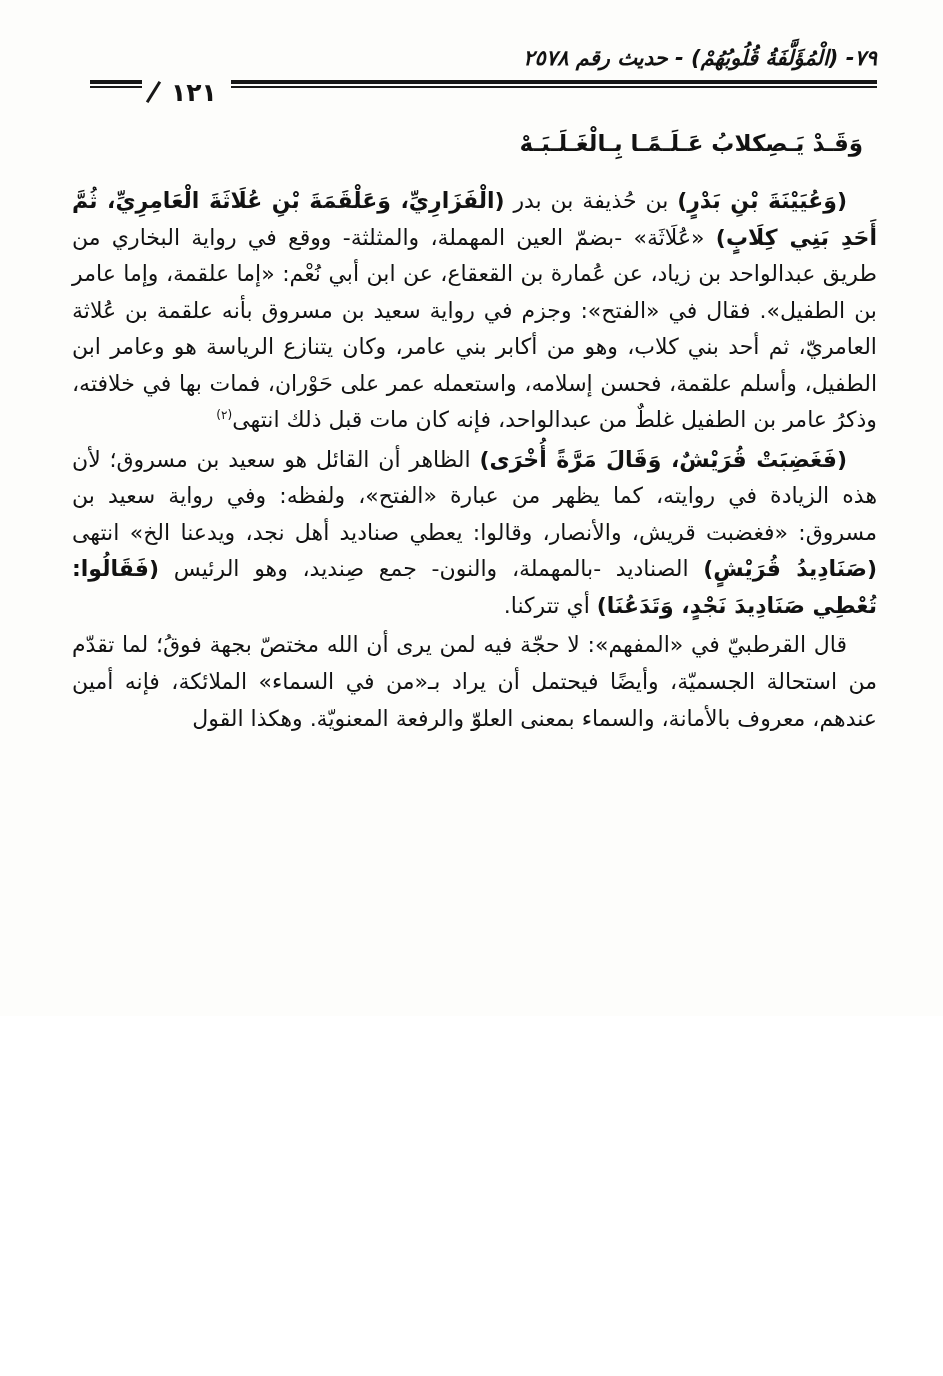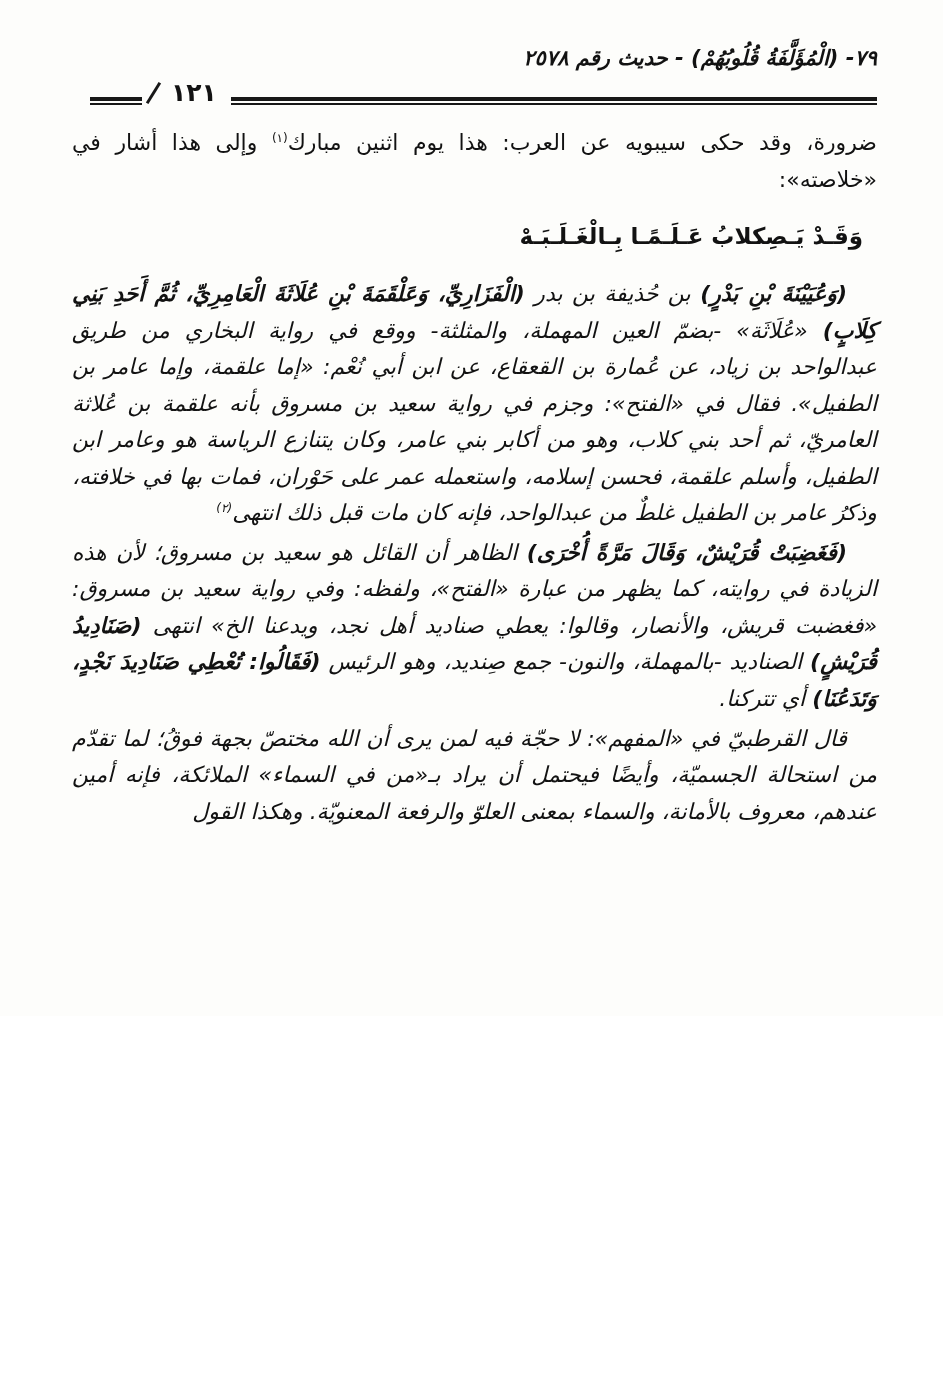--- a/index.html
+++ b/index.html
@@ -21,23 +21,23 @@
   }
   .header-title {
     font-size:21px;
     font-weight:bold;
     font-style:italic;
     letter-spacing:0.5px;
   }
   .rule-row {
     direction:ltr;
     display:flex;
-    align-items:flex-end;
+    align-items:flex-start;
     gap:8px;
-    margin:6px 0 20px 0;
+    margin:6px 0 6px 0;
     padding-left:18px;
   }
   .dbl-rule {
     height:8px;
     border-top:4px solid #181818;
     border-bottom:2px solid #181818;
   }
   .dbl-rule.short { width:52px; }
   .dbl-rule.long  { flex:1; }
   .slash {
@@ -52,21 +52,21 @@
     padding:0 6px;
     line-height:1;
   }
   .body-blocks { }
   .para {
     font-size:22px;
     line-height:1.66;
     text-align:justify;
     margin-bottom:3px;
   }
-  .para.indent { text-indent:30px;font-style:italic; }
+  .para.indent { text-indent:30px; }
   .para .bold { font-weight:bold; }
   .para sup { font-size:12px; line-height:0; }
   .verse {
     font-weight:bold;
     font-size:23px;
     margin:14px 14px 16px 10px;
   }
   .verse-line {
     display:flex;
     justify-content:space-between;
@@ -102,21 +102,20 @@
   </div>
 
   <div class="rule-row">
     <div class="dbl-rule short"></div>
     <div class="slash"></div>
     <span class="page-num">١٢١</span>
     <div class="dbl-rule long"></div>
   </div>
 
   <div class="body-blocks" id="body-blocks">
-      <p class="para"><span>ضرورة، وقد حكى سيبويه عن العرب: هذا يوم اثنين مبارك</span><sup>(١)</sup><span> وإلى هذا أشار في «خلاصته»:</span></p>
       <div class="verse">
         <div class="verse-line">
           <span>وَقَـدْ يَـصِكلابُ عَـلَـمًـا بِـالْغَـلَـبَـهْ</span>
         </div>
         <div class="verse-line">
         </div>
       </div>
       <p class="para indent"><span class="bold">(وَعُيَيْنَةَ بْنِ بَدْرٍ)</span><span> بن حُذيفة بن بدر </span><span class="bold">(الْفَزَارِيِّ، وَعَلْقَمَةَ بْنِ عُلَاثَةَ الْعَامِرِيِّ، ثُمَّ أَحَدِ بَنِي كِلَابٍ)</span><span> «عُلَاثَة» -بضمّ العين المهملة، والمثلثة- ووقع في رواية البخاري من طريق عبدالواحد بن زياد، عن عُمارة بن القعقاع، عن ابن أبي نُعْم: «إما علقمة، وإما عامر بن الطفيل». فقال في «الفتح»: وجزم في رواية سعيد بن مسروق بأنه علقمة بن عُلاثة العامريّ، ثم أحد بني كلاب، وهو من أكابر بني عامر، وكان يتنازع الرياسة هو وعامر ابن الطفيل، وأسلم علقمة، فحسن إسلامه، واستعمله عمر على حَوْران، فمات بها في خلافته، وذكرُ عامر بن الطفيل غلطٌ من عبدالواحد، فإنه كان مات قبل ذلك انتهى</span><sup>(٢)</sup></p>
       <p class="para indent"><span class="bold">(فَغَضِبَتْ قُرَيْشٌ، وَقَالَ مَرَّةً أُخْرَى)</span><span> الظاهر أن القائل هو سعيد بن مسروق؛ لأن هذه الزيادة في روايته، كما يظهر من عبارة «الفتح»، ولفظه: وفي رواية سعيد بن مسروق: «فغضبت قريش، والأنصار، وقالوا: يعطي صناديد أهل نجد، ويدعنا الخ» انتهى </span><span class="bold">(صَنَادِيدُ قُرَيْشٍ)</span><span> الصناديد -بالمهملة، والنون- جمع صِنديد، وهو الرئيس </span><span class="bold">(فَقَالُوا: تُعْطِي صَنَادِيدَ نَجْدٍ، وَتَدَعُنَا)</span><span> أي تتركنا.</span></p>
       <p class="para indent"><span>قال القرطبيّ في «المفهم»: لا حجّة فيه لمن يرى أن الله مختصّ بجهة فوقُ؛ لما تقدّم من استحالة الجسميّة، وأيضًا فيحتمل أن يراد بـ«من في السماء» الملائكة، فإنه أمين عندهم، معروف بالأمانة، والسماء بمعنى العلوّ والرفعة المعنويّة. وهكذا القول</span></p>

